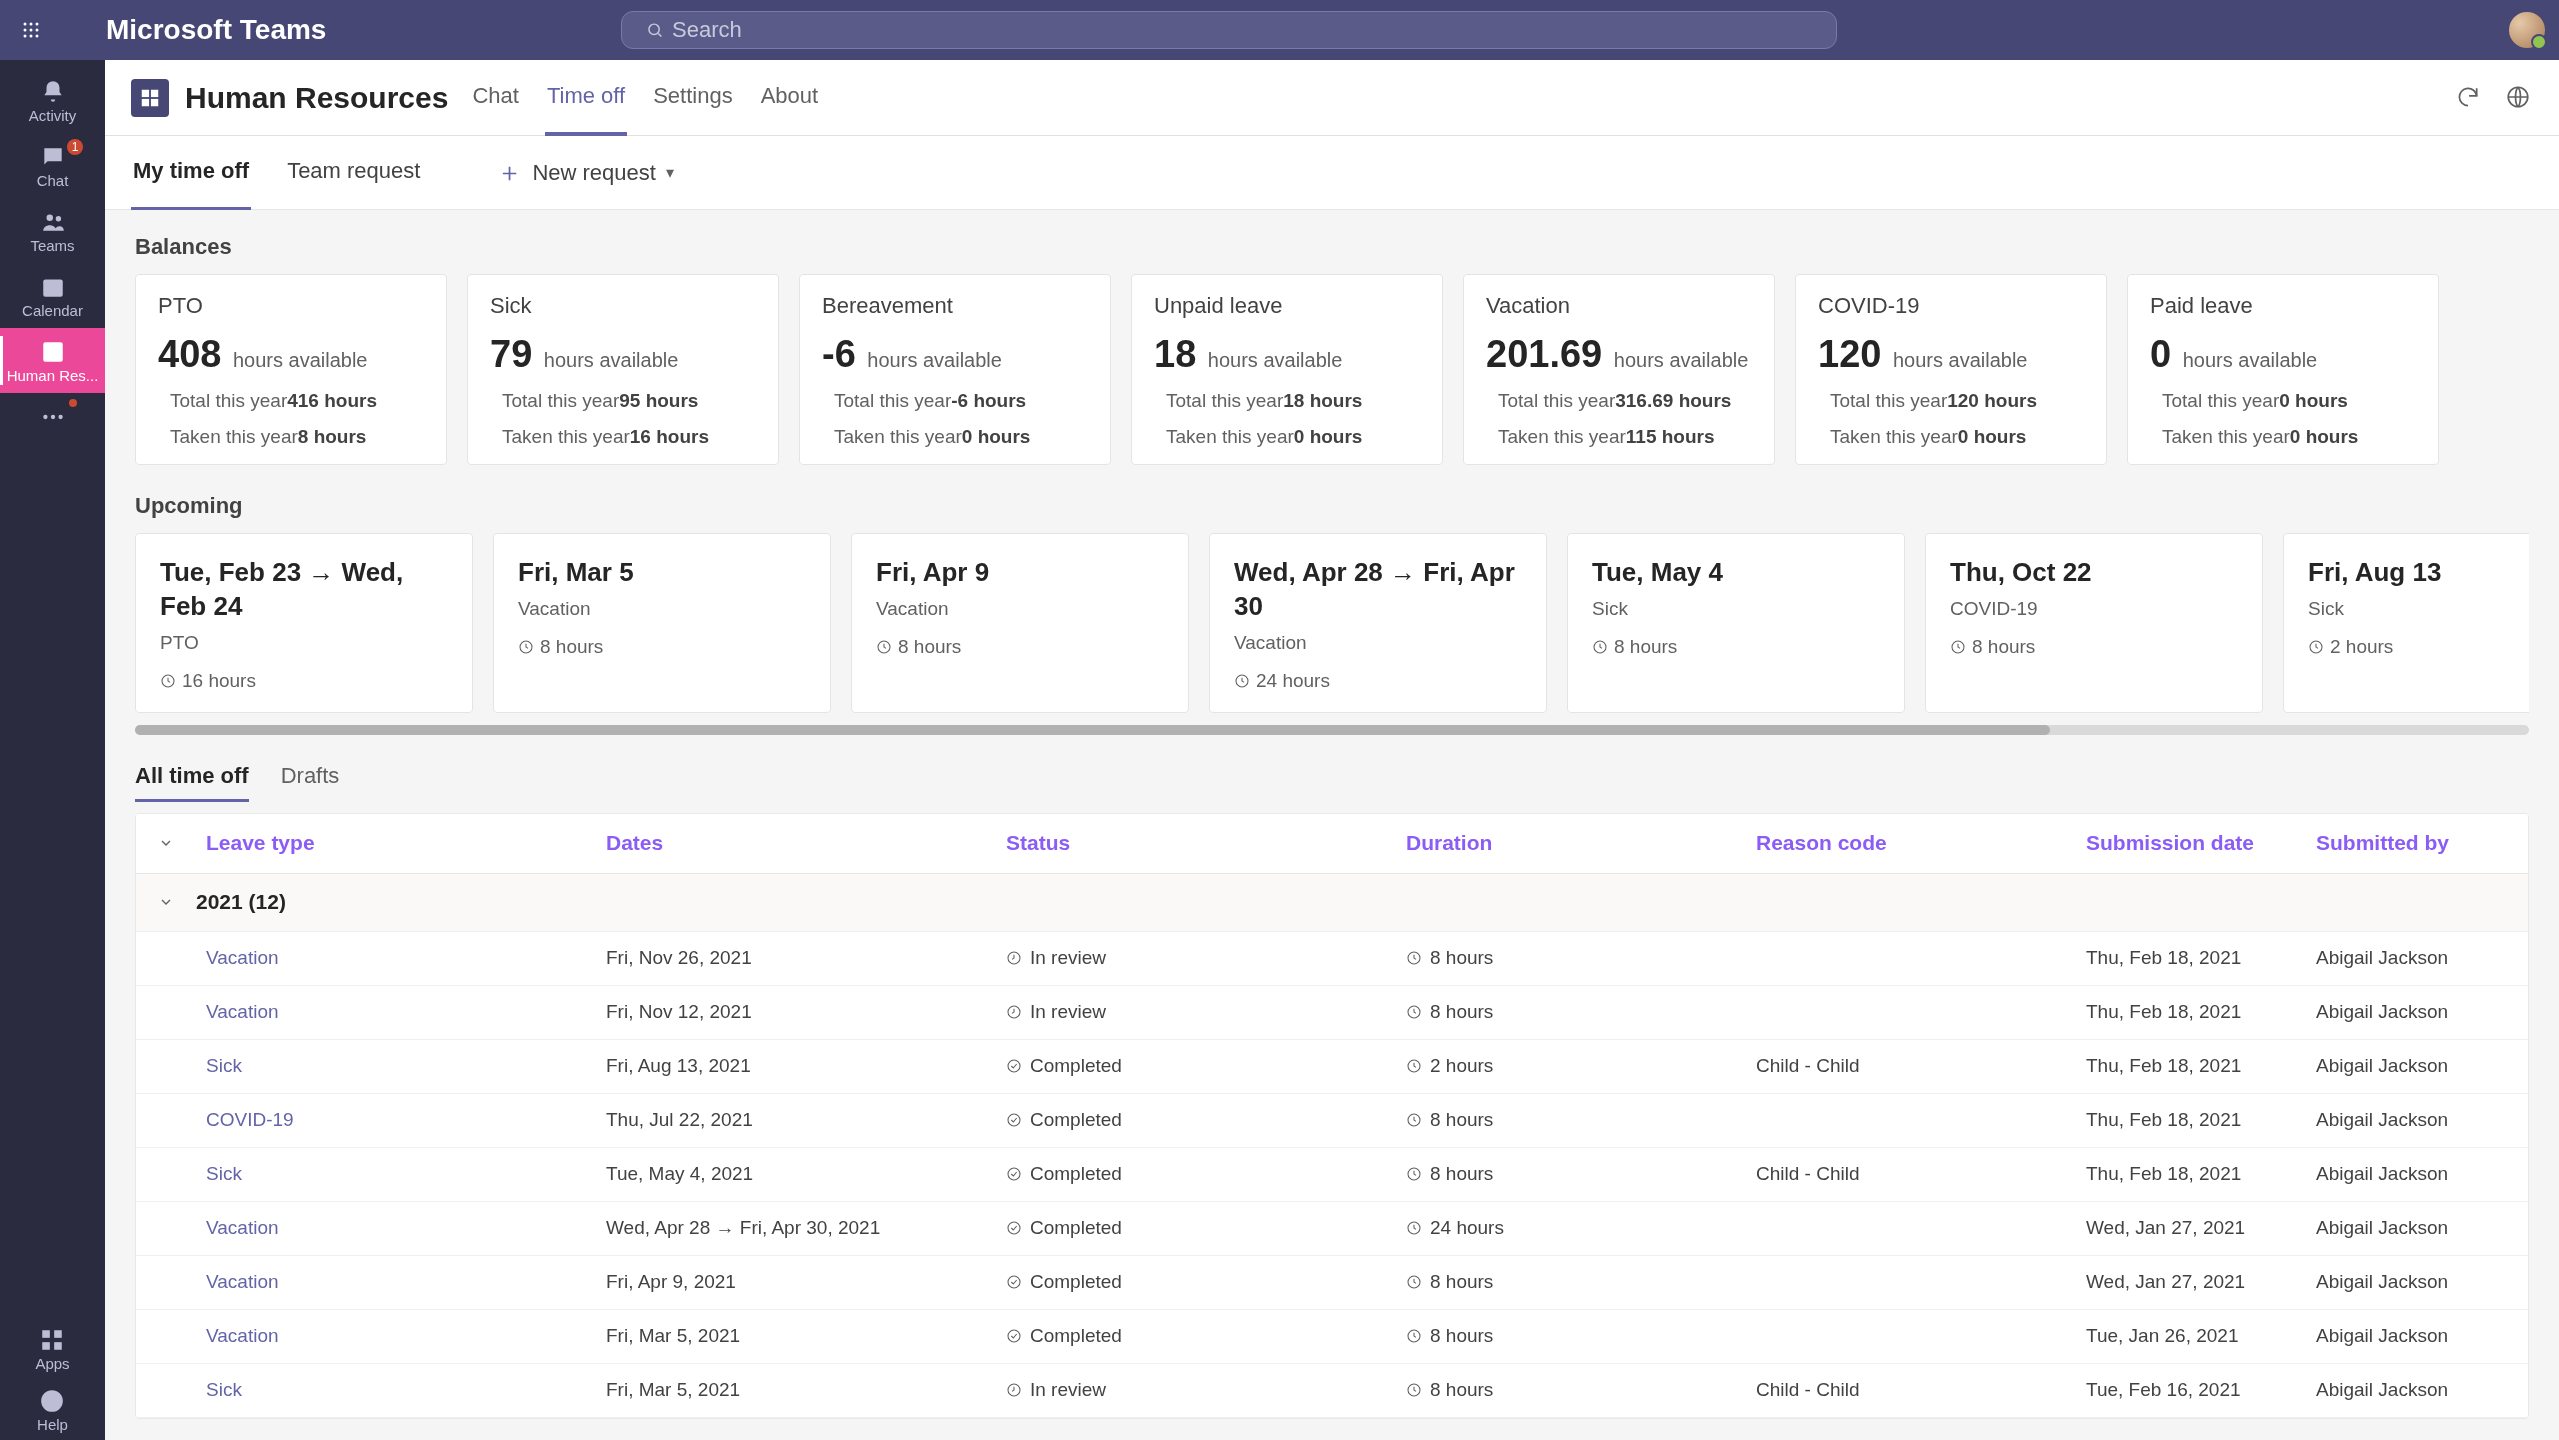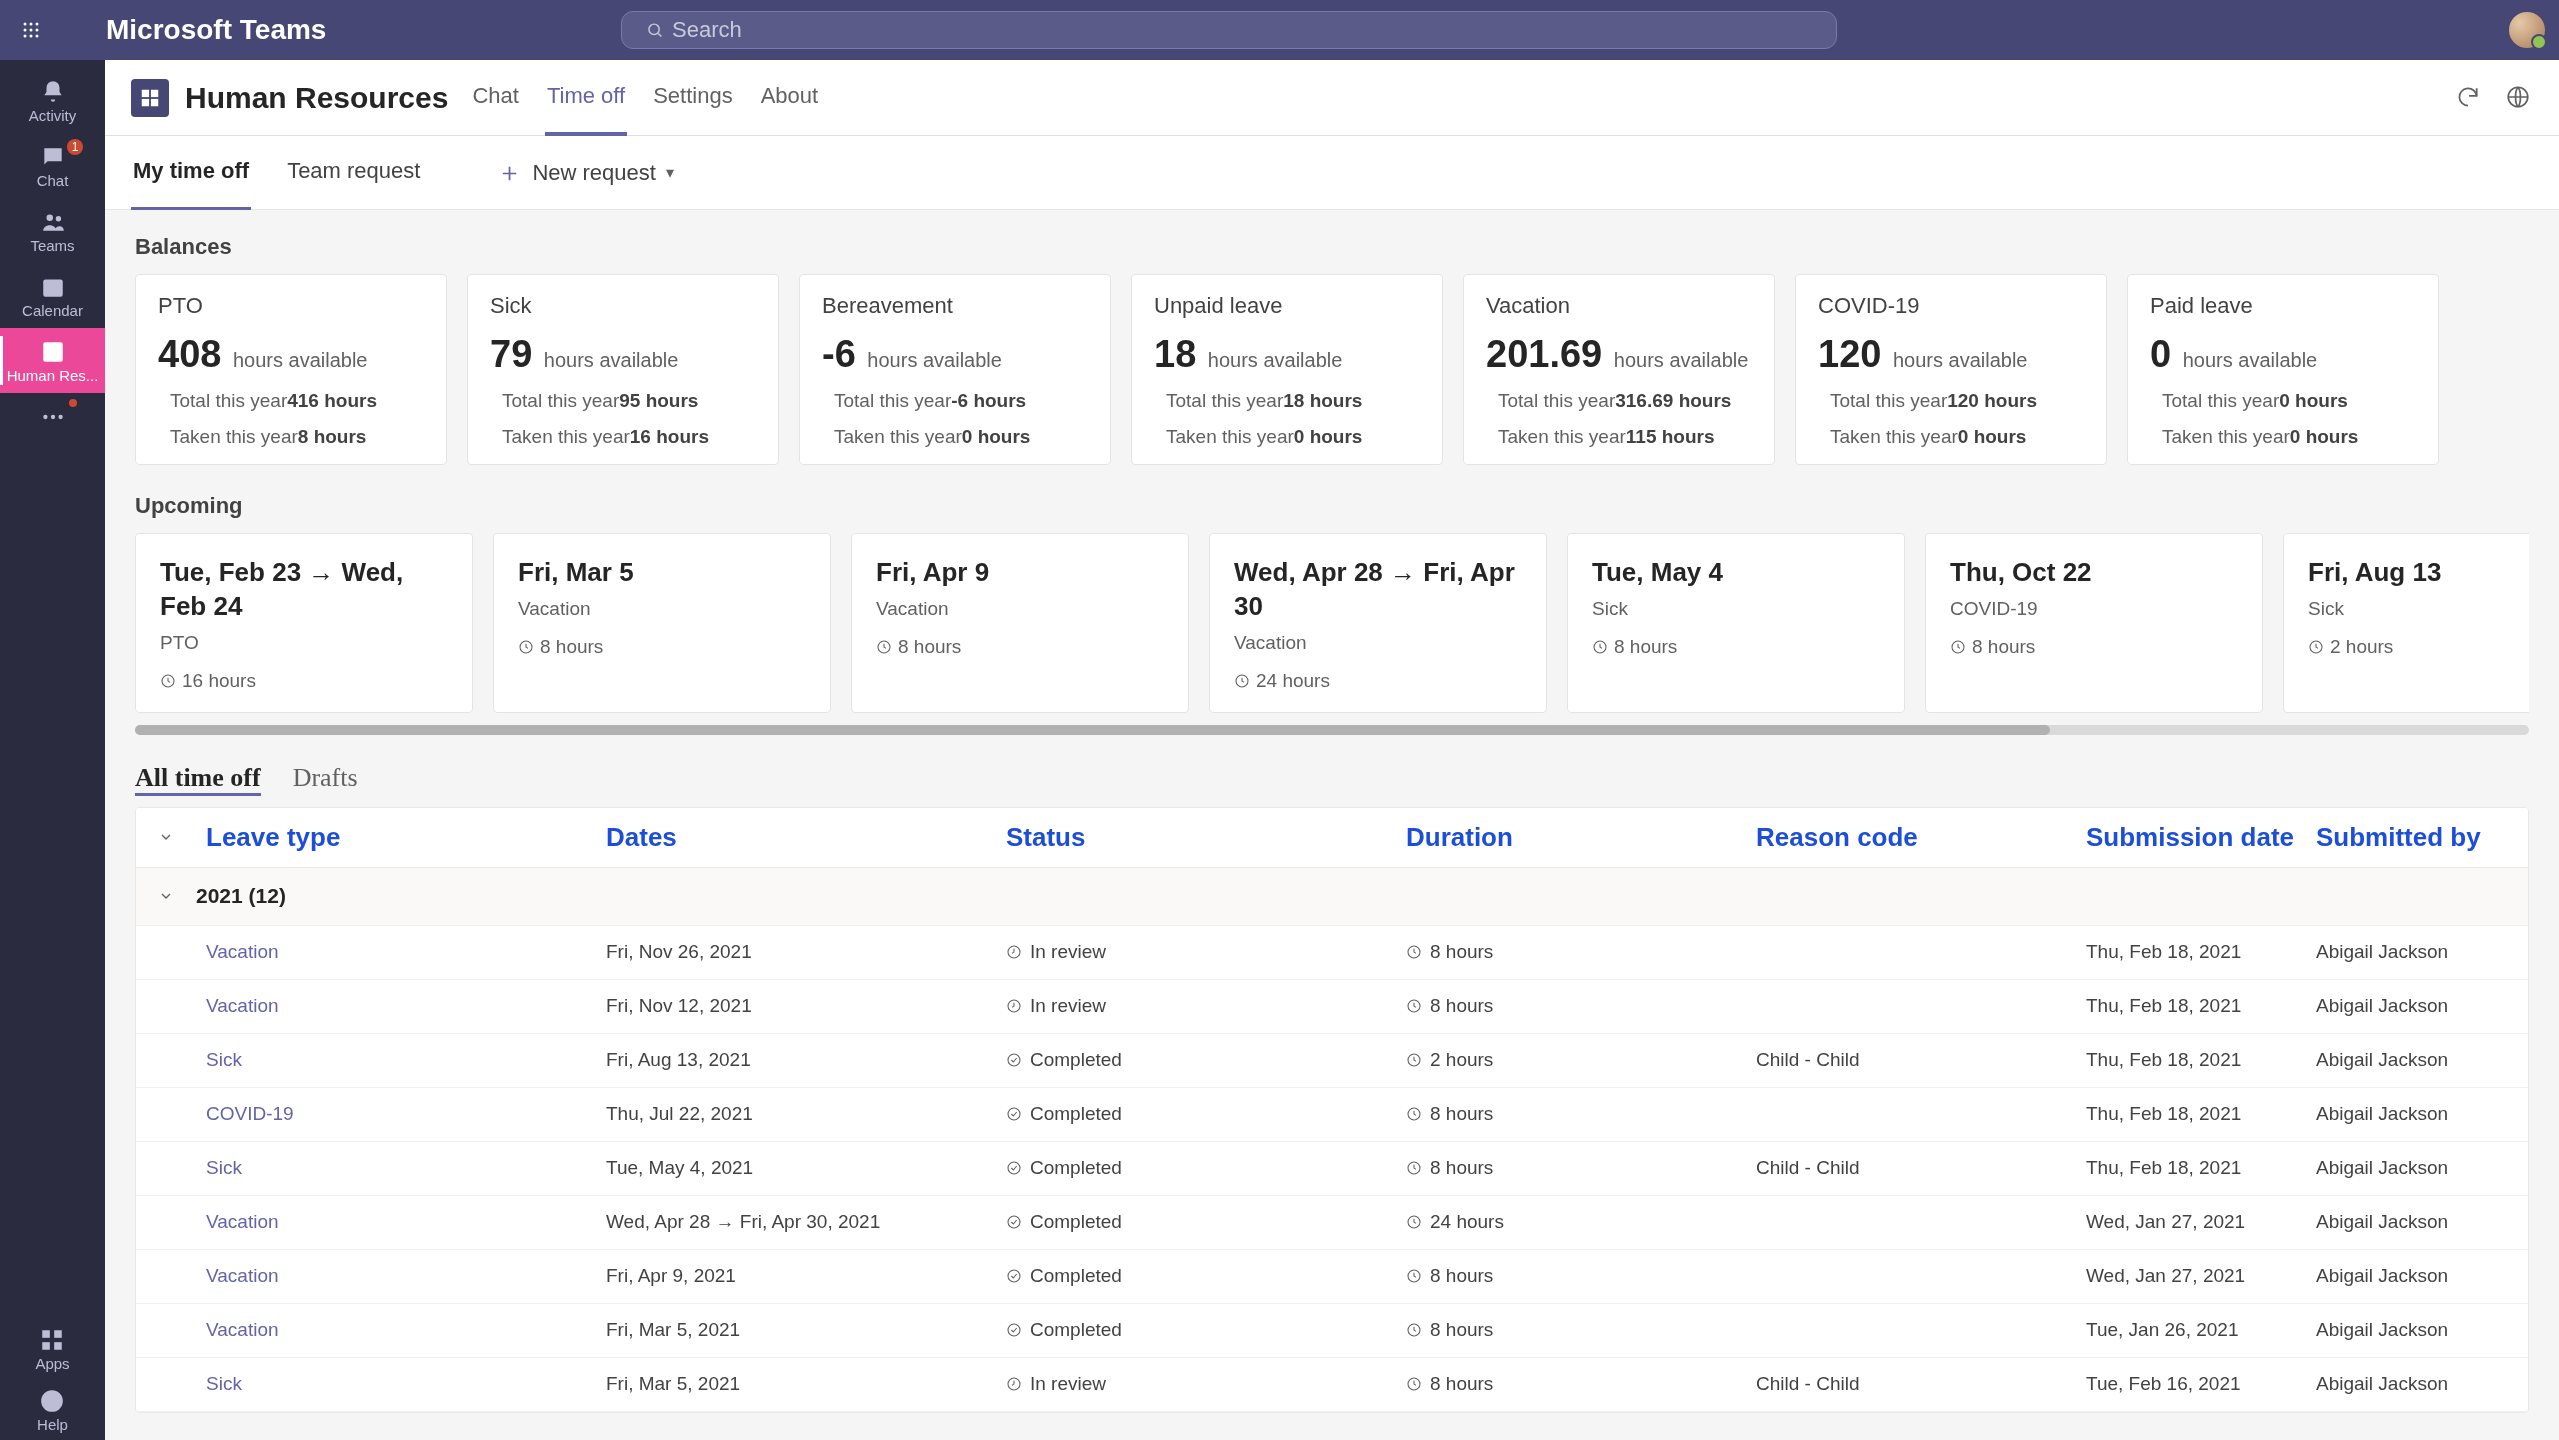--- a/index.html
+++ b/index.html
@@ -75,27 +75,27 @@
 .up-card { background:#fff; border:1px solid #e4e4e4; border-radius:4px; width: 338px; min-width:338px; padding: 22px 24px 20px; }
 .up-card .date { font-size:26px; font-weight:600; color:#252525; line-height:1.3; margin-bottom: 8px; }
 .up-card .type { font-size:19px; color:#616161; margin-bottom: 16px; }
 .up-card .hrs { font-size:19px; color:#616161; display:flex; align-items:center; gap:6px; }
 .up-card .hrs svg { width:16px; height:16px; stroke:#616161; fill:none; stroke-width:1.6; }
 .hscroll-track { height:10px; background:#d9d9d9; border-radius:5px; margin-top:4px; position:relative; }
 .hscroll-thumb { position:absolute; left:0; top:0; height:10px; width:80%; background:#b1b1b1; border-radius:5px; }
 
 
 .pivot { display:flex; gap: 32px; border-bottom: 1px solid transparent; margin-top: 28px; }
-.pivot-tab { font-size:26px; color:#616161; border-bottom:3px solid transparent; cursor:pointer;font-family:Liberation Serif, serif; }
+.pivot-tab { font-size:22px; color:#616161; padding-bottom: 10px; border-bottom:3px solid transparent; cursor:pointer; }
 .pivot-tab.active { color:#252525; font-weight:600; border-bottom-color:#6264a7; }
 
 
 .tbl { width:100%; margin-top: 10px; background:#fff; border:1px solid #e8e8e8; border-radius:4px; overflow:hidden; }
 .tbl-head, .tbl-row, .tbl-group { display:grid; grid-template-columns: 60px 400px 400px 400px 350px 330px 230px 1fr; align-items:center; }
-.tbl-head { background:#fff; border-bottom:1px solid #e6e6e6; font-size:26px; color:#1d4ed8; font-weight:600; height: 60px; }
+.tbl-head { background:#fff; border-bottom:1px solid #e6e6e6; font-size:21px; color:#8b5cf6; font-weight:600; height: 60px; }
 .tbl-head > div { padding: 0 10px; }
 .tbl-head .chev-col svg, .tbl-group .chev-col svg { width:16px; height:16px; stroke:#616161; fill:none; stroke-width:2; }
 .tbl-group { background:#faf9f8; height:58px; font-weight:600; color:#252525; font-size:21px; border-bottom:1px solid #eee; }
 .tbl-group .grp-label { grid-column: 2 / span 7; padding-left: 0px; }
 .tbl-group .chev-col { display:flex; justify-content:center; }
 .tbl-row { height:54px; border-bottom:1px solid #f0f0f0; font-size:19px; color:#424242; }
 .tbl-row > div { padding: 0 10px; white-space:nowrap; overflow:hidden; text-overflow:ellipsis; }
 .tbl-row .leave a { color:#6264a7; text-decoration:none; }
 .status-cell, .dur-cell { display:flex; align-items:center; gap:8px; }
 .status-cell svg, .dur-cell svg { width:16px; height:16px; stroke:#616161; fill:none; stroke-width:1.6; }

